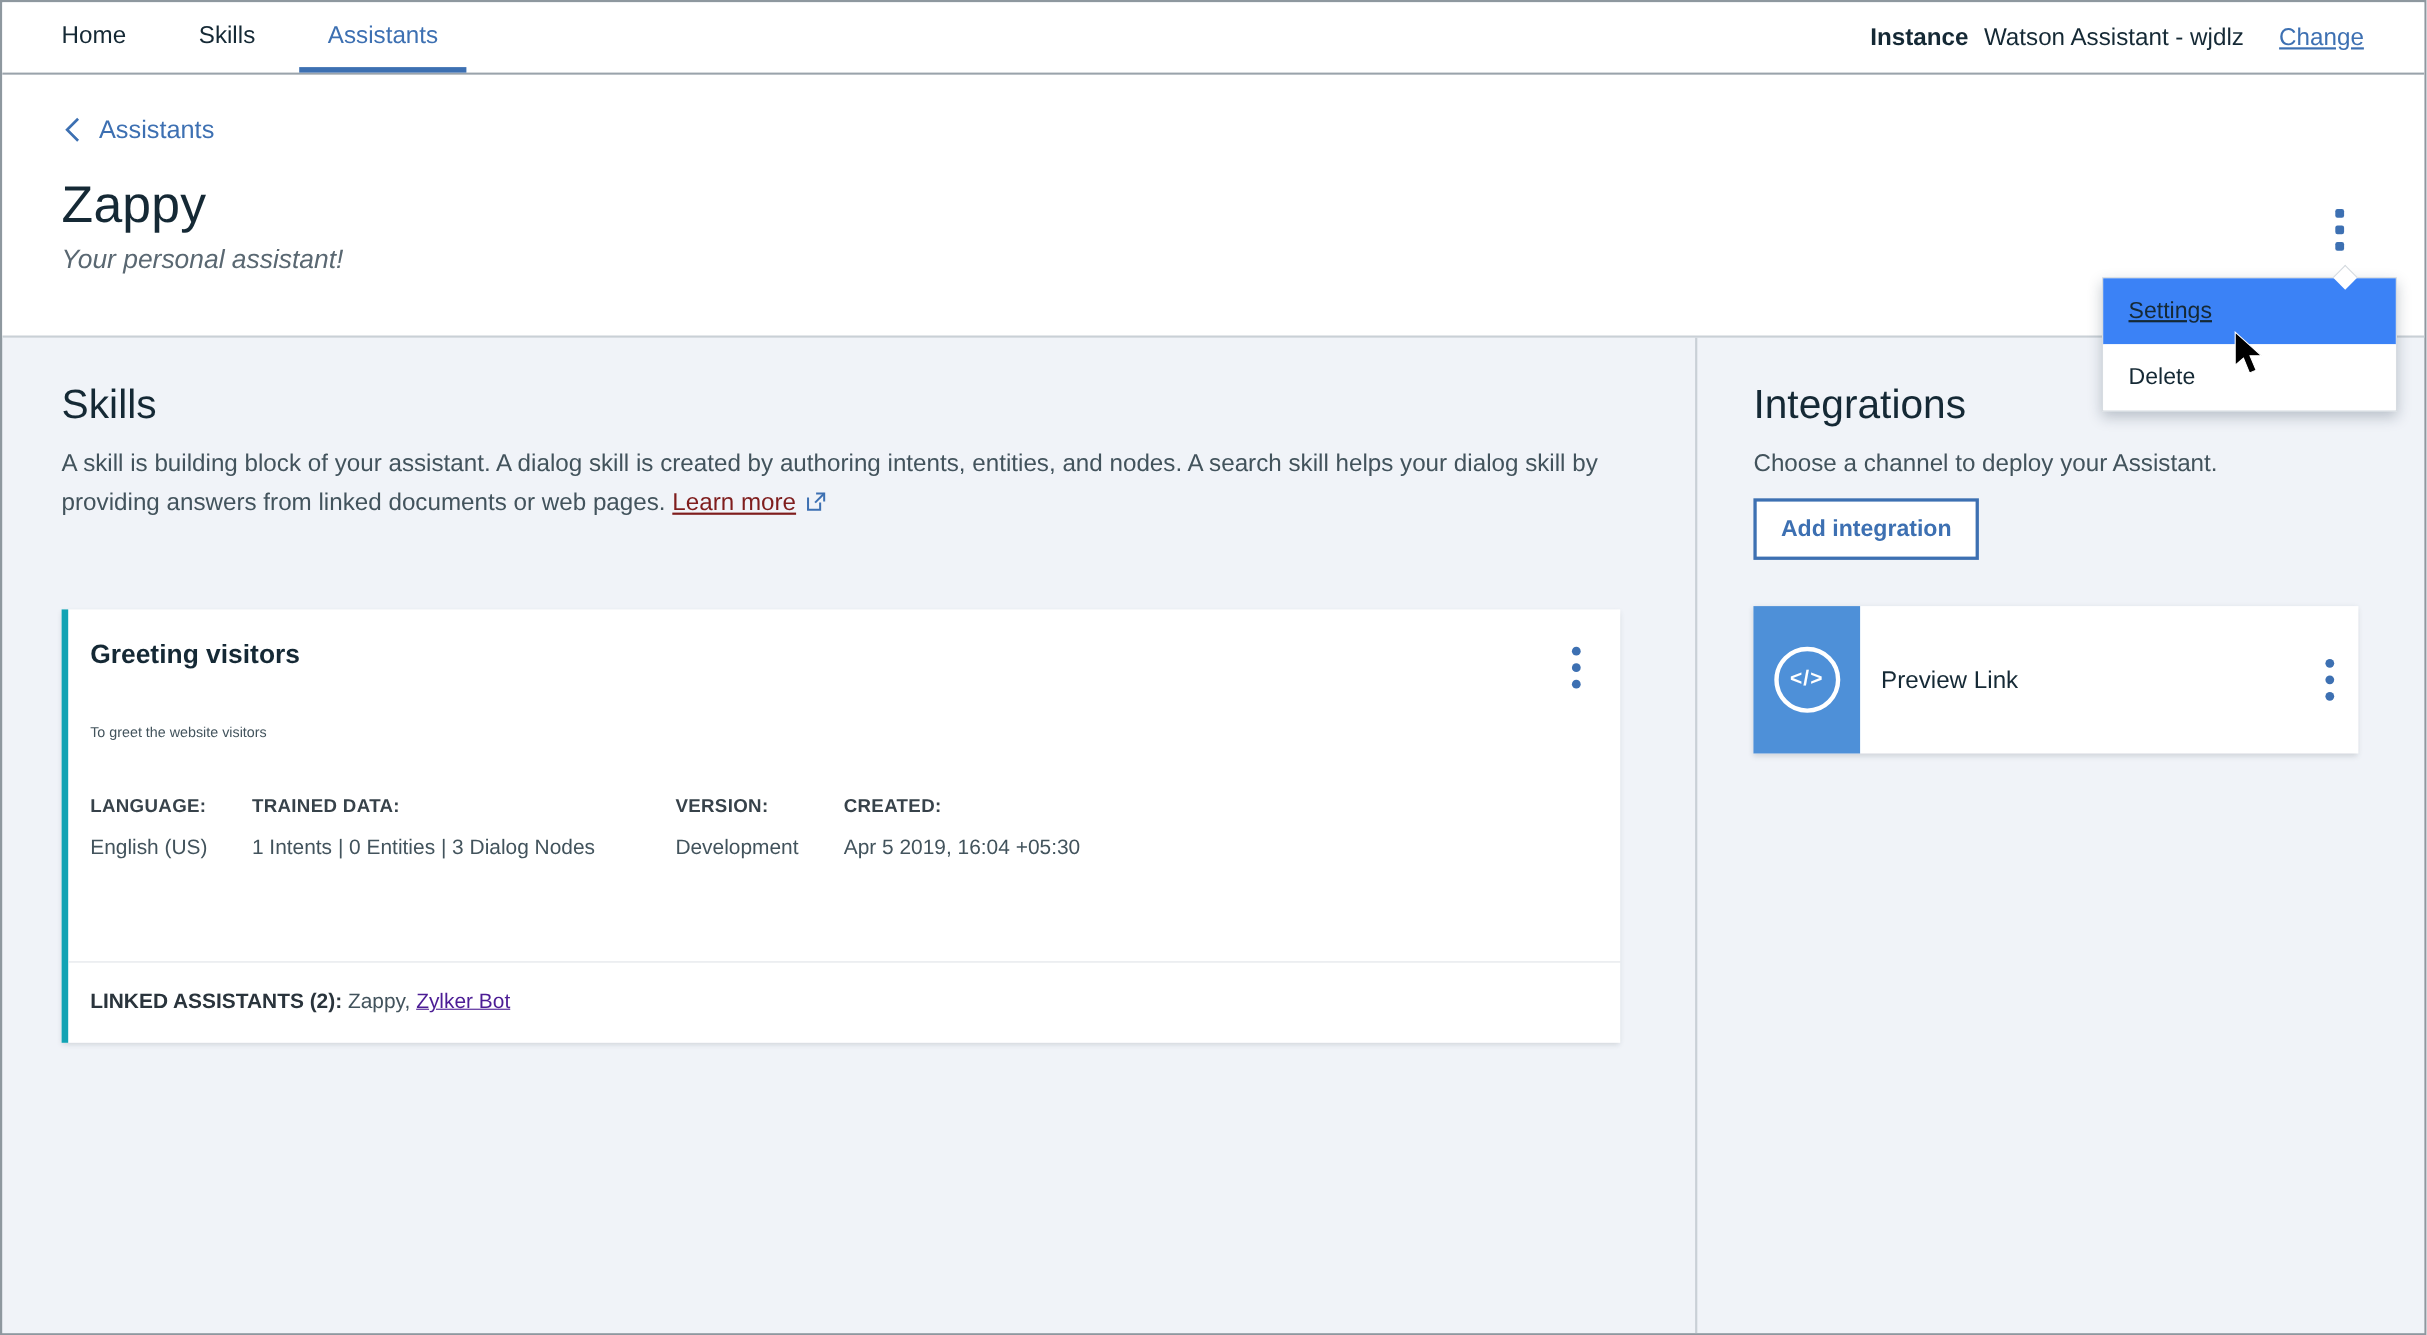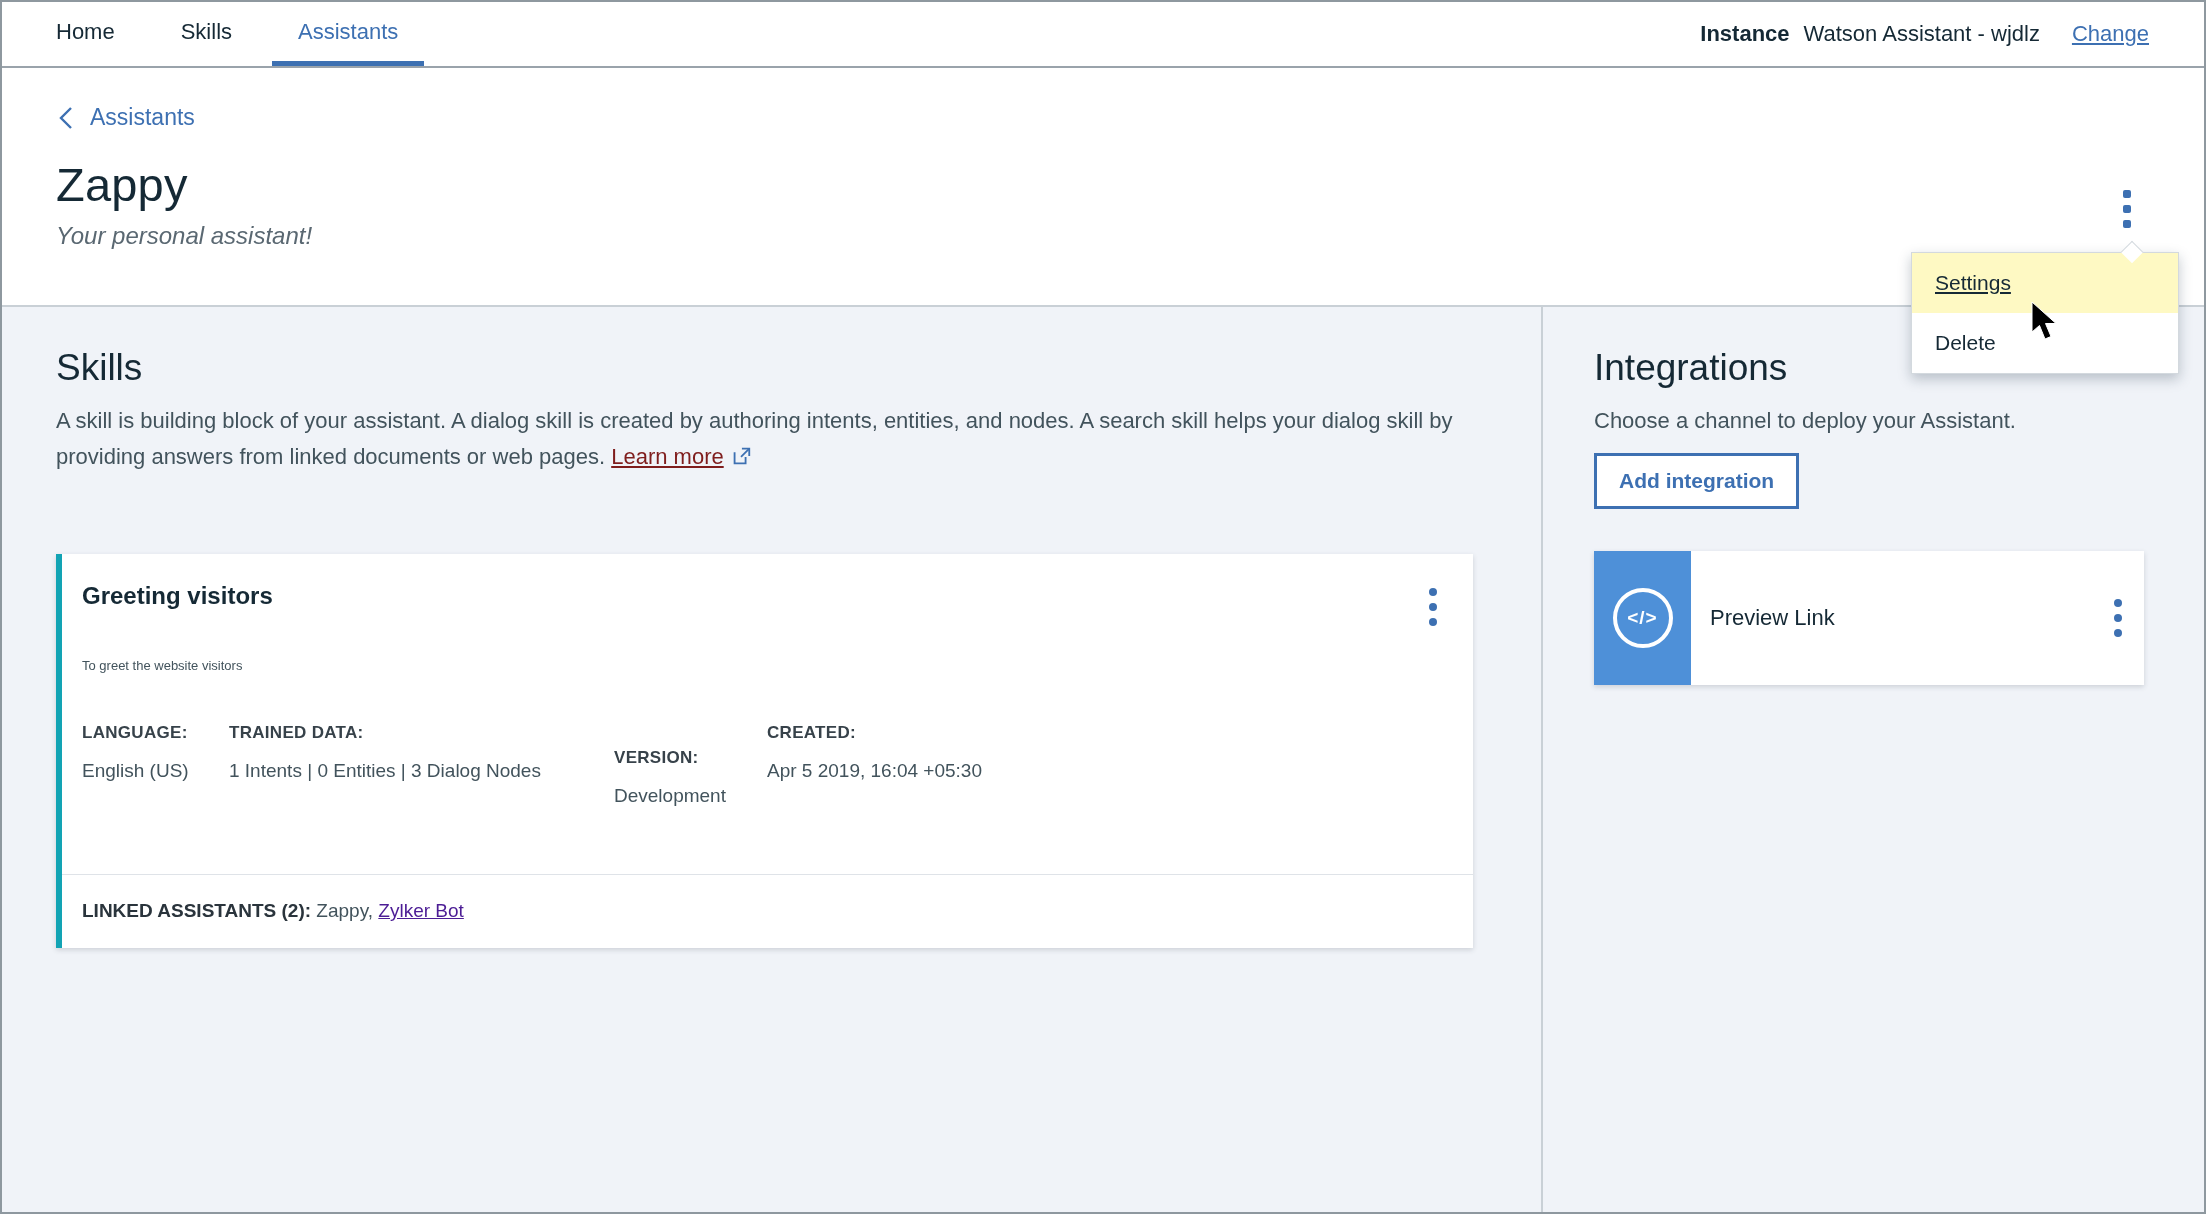--- a/index.html
+++ b/index.html
@@ -55,21 +55,21 @@
   }
   .dropdown .notch {
     position:absolute; top:-9px; left:212px; width:16px; height:16px;
     background:#fff; transform:rotate(45deg);
     border-left:1px solid #d3d9de; border-top:1px solid #d3d9de;
   }
   .menu-item {
     height:60px; display:flex; align-items:center; padding-left:23px;
     font-size:21px; color:#152935; cursor:pointer; background:#fff;
   }
-  .menu-item.hovered { background:#fef9c3; }
+  .menu-item.hovered { background:#3b82f6; }
   .menu-item.hovered span { text-decoration:underline; }
 
   
   .main { position:absolute; left:0; top:305px; right:0; bottom:0; display:flex; }
   .col-left { width:1545px; border-right:2px solid #c9d0d6; padding:40px 0 0 54px; }
   .col-right { flex:1; padding:40px 60px 0 51px; }
   .section-title { font-size:37px; font-weight:400; color:#152935; }
   .section-desc { margin-top:14px; font-size:22px; line-height:36px; color:#42535c; }
   .col-left .section-desc { width:1424px; }
   .learn-more { color:#7f1d1d; text-decoration:underline; cursor:pointer;text-align:center; }
@@ -80,21 +80,21 @@
     margin-top:76px; width:1417px; height:394px; background:#fff;
     border-left:6px solid #12a3b4; box-shadow:0 2px 5px rgba(50,60,70,.18);
     display:flex; flex-direction:column; cursor:pointer;
   }
   .card-body { flex:1; padding:28px 30px 0 20px; }
   .card-title-row { display:flex; justify-content:space-between; align-items:flex-start; }
   .card-title { font-size:24px; font-weight:700; color:#152935; }
   .card-desc { margin-top:26px; font-size:13px; color:#42535c; }
   .meta { display:flex; margin-top:50px; }
   .meta-col:nth-child(1){ width:147px; } .meta-col:nth-child(2){ width:385px; }
-  .meta-col:nth-child(3){ width:153px;margin-top:25px; } .meta-col:nth-child(4){ width:268px; }
+  .meta-col:nth-child(3){ width:153px; } .meta-col:nth-child(4){ width:268px; }
   .meta-label { font-size:17px; font-weight:700; color:#37424a; letter-spacing:.3px; }
   .meta-value { margin-top:17px; font-size:19px; color:#42535c; white-space:nowrap; }
   .card-footer {
     border-top:1px solid #dfe3e8; height:74px; padding:25px 0 0 20px;
     font-size:19px; color:#42535c;
   }
   .card-footer .bold { font-weight:700; color:#2a343c; }
   .linked-link { color:#4c1d95; text-decoration:underline; cursor:pointer; }
 
   

